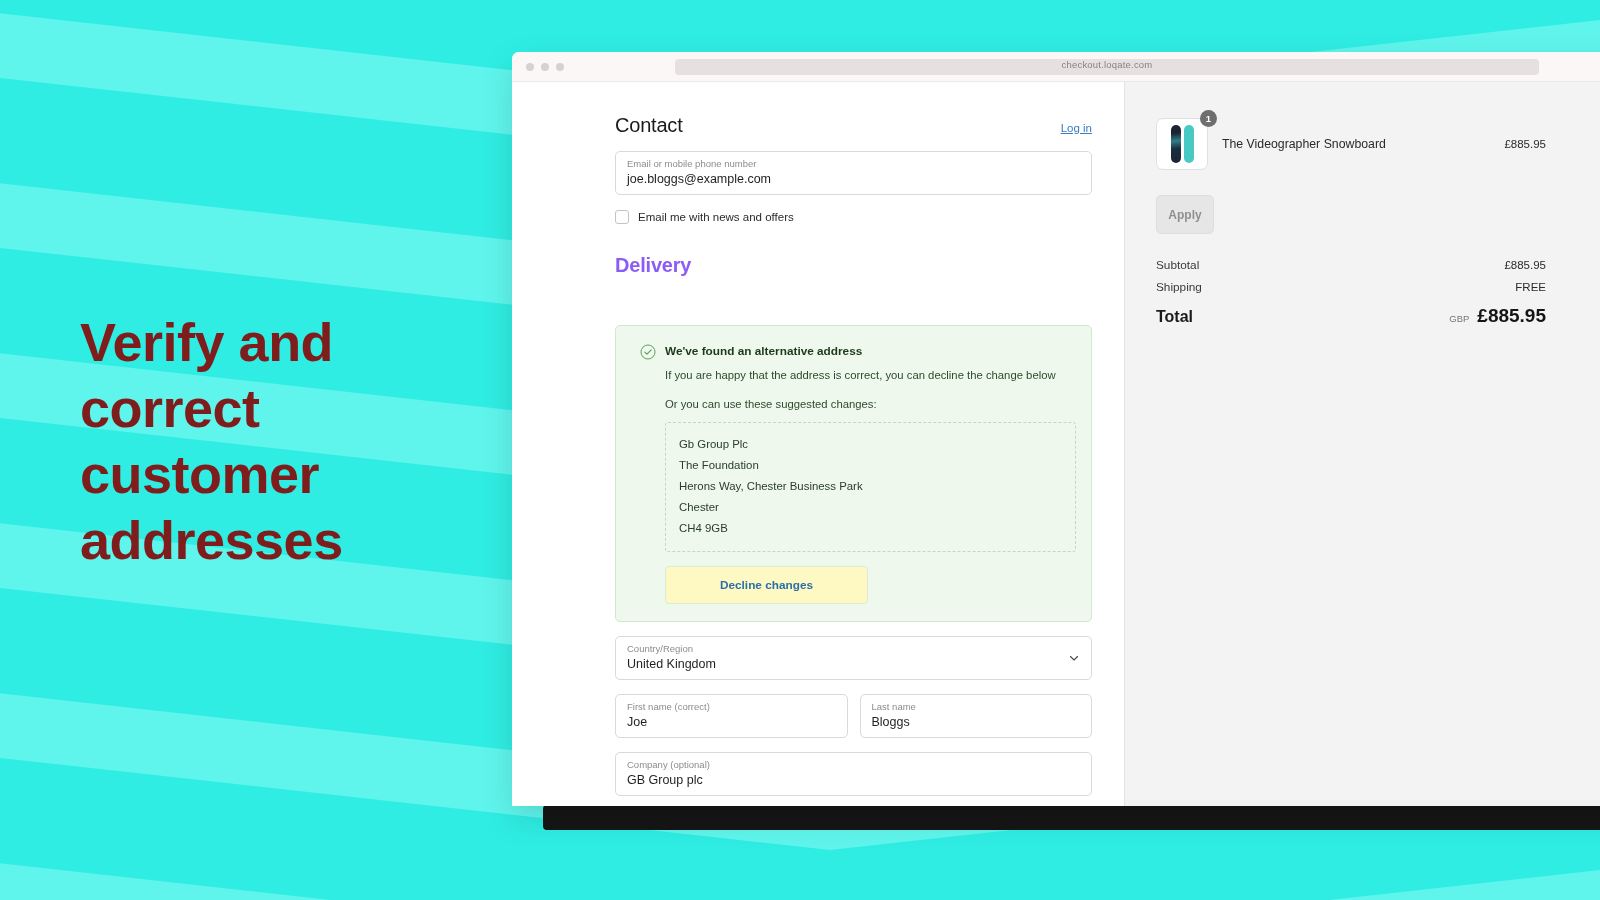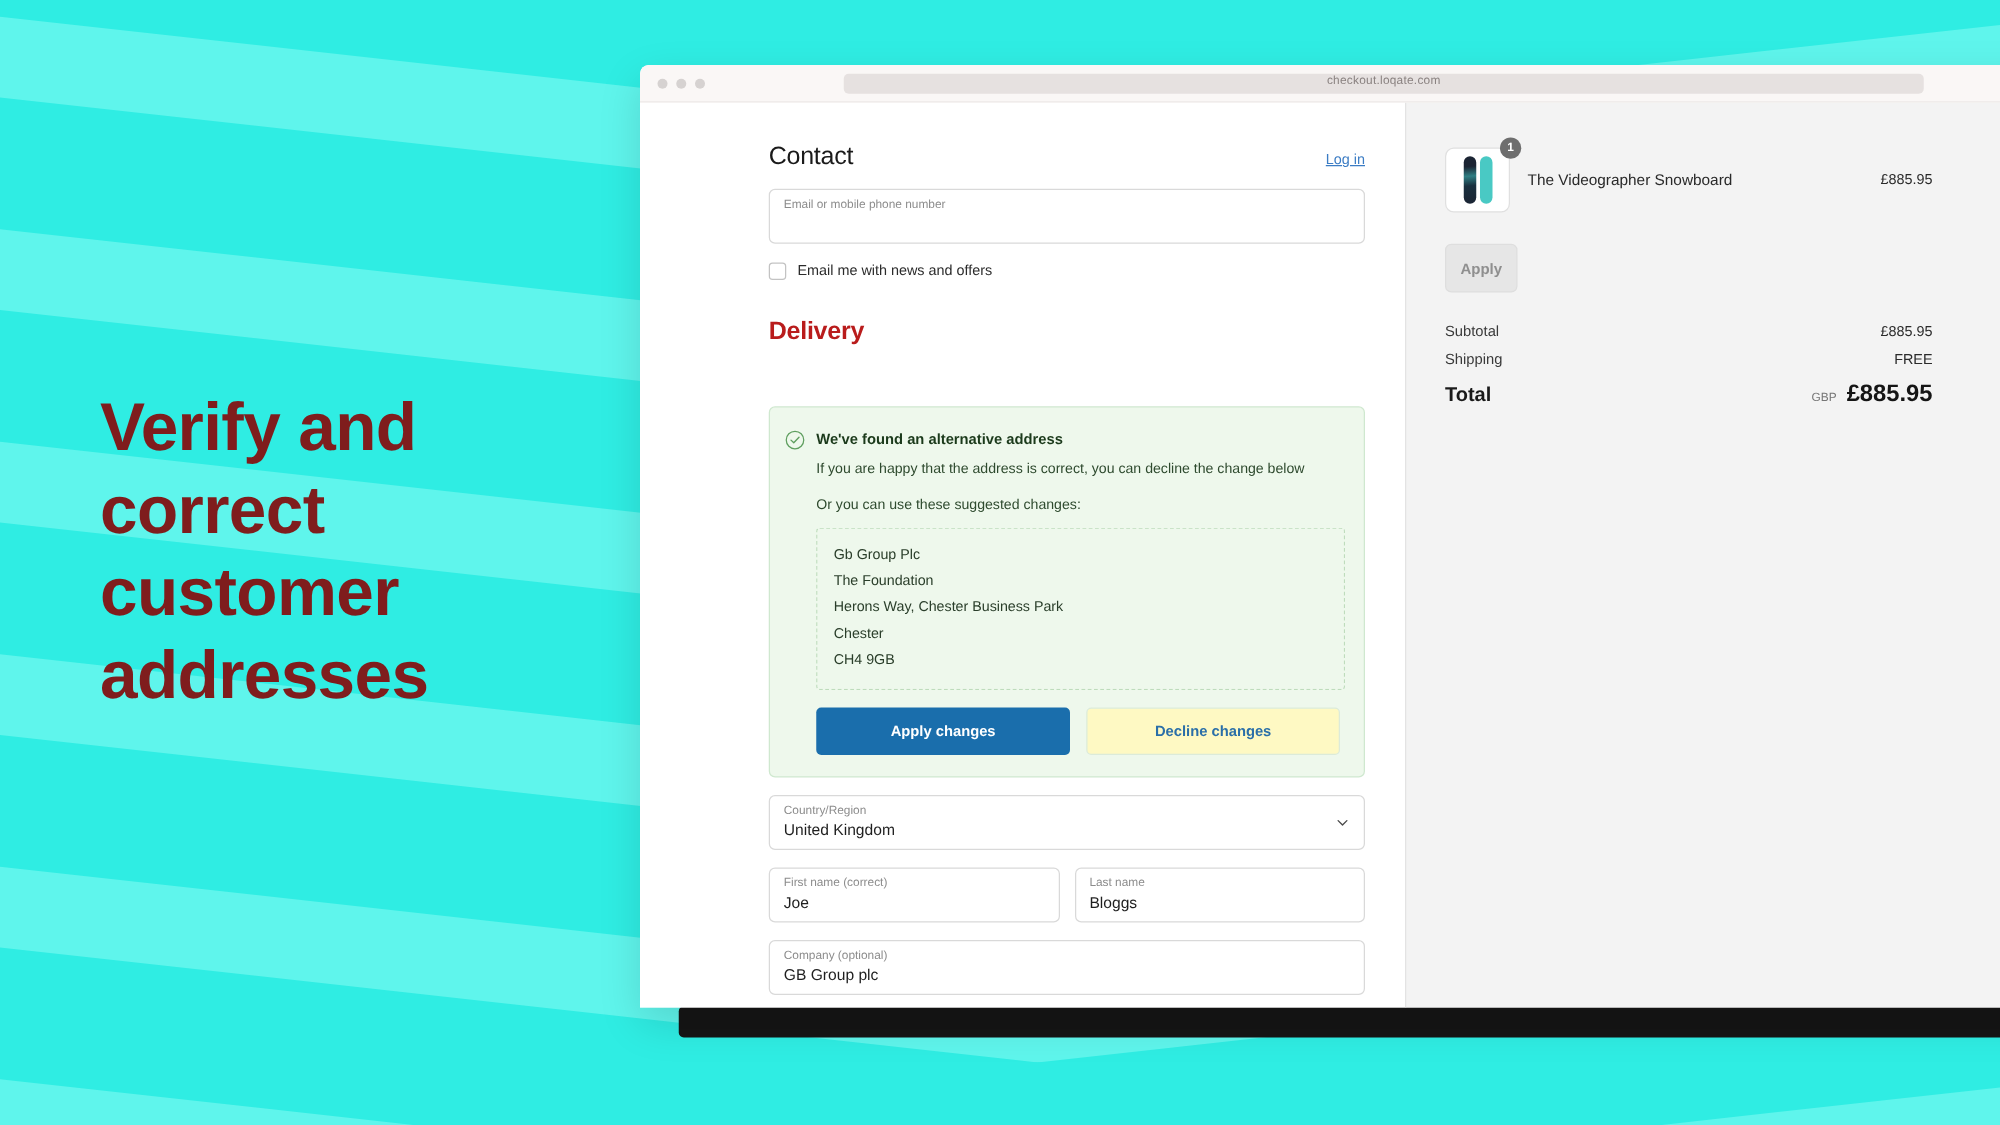--- a/index.html
+++ b/index.html
@@ -182,32 +182,32 @@
     background: #fff;
   }
   .checkbox-label {
     font-size: 11.5px;
     color: #2B2B2B;
   }
 
   .delivery-title {
     font-size: 20px;
     font-weight: 700;
-    color: #b91c1c;
+    color: #8b5cf6;
     margin-top: 30px;
     margin-bottom: 15px;
     letter-spacing: -0.2px;
   }
 
   
   #alt-panel {
     border: 1px solid #CFE8CF;
     background: #EEF8EC;
     border-radius: 5px;
-    padding: 17px 15px 17px 12px;
+    padding: 17px 15px 17px 24px;
     margin-top: 48px;
   }
   .alt-head {
     display: flex;
     align-items: flex-start;
     gap: 9px;
   }
   .check-circle {
     flex: 0 0 auto;
     width: 16px; height: 16px;
@@ -453,20 +453,21 @@
       <div id="checkout-col">
         <div class="form-w">
 
           <div class="sect-head-row">
             <div class="sect-title">Contact</div>
             <a class="login-link" href="#">Log in</a>
           </div>
 
           <div class="field">
             <span class="field-label">Email or mobile phone number</span>
+            <span class="field-value">joe.bloggs@example.com</span>
           </div>
 
           <div class="checkbox-row">
             <span class="checkbox"></span>
             <span class="checkbox-label">Email me with news and offers</span>
           </div>
 
           <div class="delivery-title">Delivery</div>
 
           <div id="alt-panel">
@@ -484,21 +485,20 @@
 
                 <div id="suggested-box">
                   <div class="addr-line">Gb Group Plc</div>
                   <div class="addr-line">The Foundation</div>
                   <div class="addr-line">Herons Way, Chester Business Park</div>
                   <div class="addr-line">Chester</div>
                   <div class="addr-line">CH4 9GB</div>
                 </div>
 
                 <div class="alt-actions">
-                  <button id="apply-changes-btn">Apply changes</button>
                   <button id="decline-changes-btn">Decline changes</button>
                 </div>
               </div>
             </div>
           </div>
 
           <div class="field field-gap">
             <span class="field-label">Country/Region</span>
             <span class="field-value">United Kingdom</span>
             <span class="field-icon">

